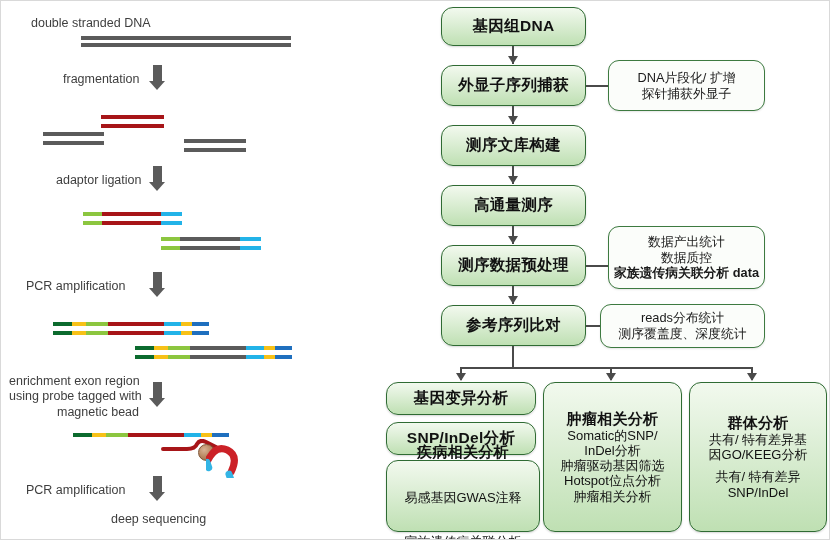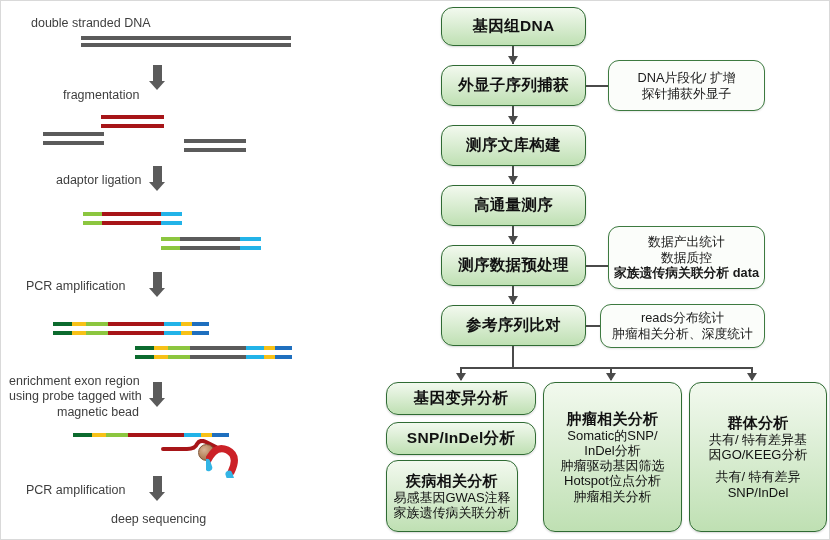--- a/index.html
+++ b/index.html
@@ -135,21 +135,21 @@
 
   <div class="wl-label" style="left:18px; top:15px;margin-left:12px;">double stranded DNA</div>
 
   <div class="strand" style="left:80px; top:35px; width:210px;">
     <i style="width:100%; background:#5b5b5b;"></i>
   </div>
   <div class="strand" style="left:80px; top:42px; width:210px;">
     <i style="width:100%; background:#5b5b5b;"></i>
   </div>
 
-  <div class="wl-label" style="left:62px; top:71px;margin-top:16px;">fragmentation</div>
+  <div class="wl-label" style="left:62px; top:71px;">fragmentation</div>
   <div class="arrow-down" style="left:148px; top:64px;">
     <div class="shaft" style="height:16px;"></div>
     <div class="head"></div>
   </div>
 
   <div class="strand" style="left:100px; top:114px; width:63px;">
       <i style="width:100%;background:#a71518;"></i>
     </div>
   <div class="strand" style="left:100px; top:123px; width:63px;">
       <i style="width:100%;background:#a71518;"></i>
@@ -321,41 +321,41 @@
 
   <div class="conn conn-v" style="left:511px; top:285px; height:18px;"></div>
   <div class="tip" style="left:507px; top:295px;"></div>
 
   <div class="node" style="left:440px; top:304px; width:145px; height:41px;align-items:center;">
     <span class="ttl">参考序列比对</span>
   </div>
   <div class="conn conn-h" style="left:585px; top:324px; width:15px;"></div>
   <div class="note" style="left:599px; top:303px; width:165px; height:44px;">
     <span>reads分布统计</span>
-    <span>肿瘤相关分析、深度统计</span>
+    <span>测序覆盖度、深度统计</span>
   </div>
 
   <div class="conn conn-v" style="left:511px; top:345px; height:22px;"></div>
   <div class="conn conn-h" style="left:459px; top:366px; width:292px;"></div>
   <div class="conn conn-v" style="left:459px; top:366px; height:13px;"></div>
   <div class="tip" style="left:455px; top:372px;"></div>
   <div class="conn conn-v" style="left:609px; top:366px; height:13px;"></div>
   <div class="tip" style="left:605px; top:372px;"></div>
   <div class="conn conn-v" style="left:750px; top:366px; height:13px;"></div>
   <div class="tip" style="left:746px; top:372px;"></div>
 
   <div class="node" style="left:385px; top:381px; width:150px; height:33px;">
     <span class="ttl">基因变异分析</span>
   </div>
 
   <div class="node" style="left:385px; top:421px; width:150px; height:33px;">
     <span class="ttl">SNP/InDel分析</span>
   </div>
 
-  <div class="node big" style="left:385px; top:459px; width:132px; height:72px;">
+  <div class="node big" style="left:385px; top:459px; width:154px; height:72px;gap:29px;">
     <span class="ttl">疾病相关分析</span>
     <span class="sub">易感基因GWAS注释</span>
     <span class="sub">家族遗传病关联分析</span>
   </div>
 
   <div class="node big" style="left:542px; top:381px; width:139px; height:150px;">
     <span class="ttl">肿瘤相关分析</span>
     <span class="sub">Somatic的SNP/</span>
     <span class="sub">InDel分析</span>
     <span class="sub">肿瘤驱动基因筛选</span>

